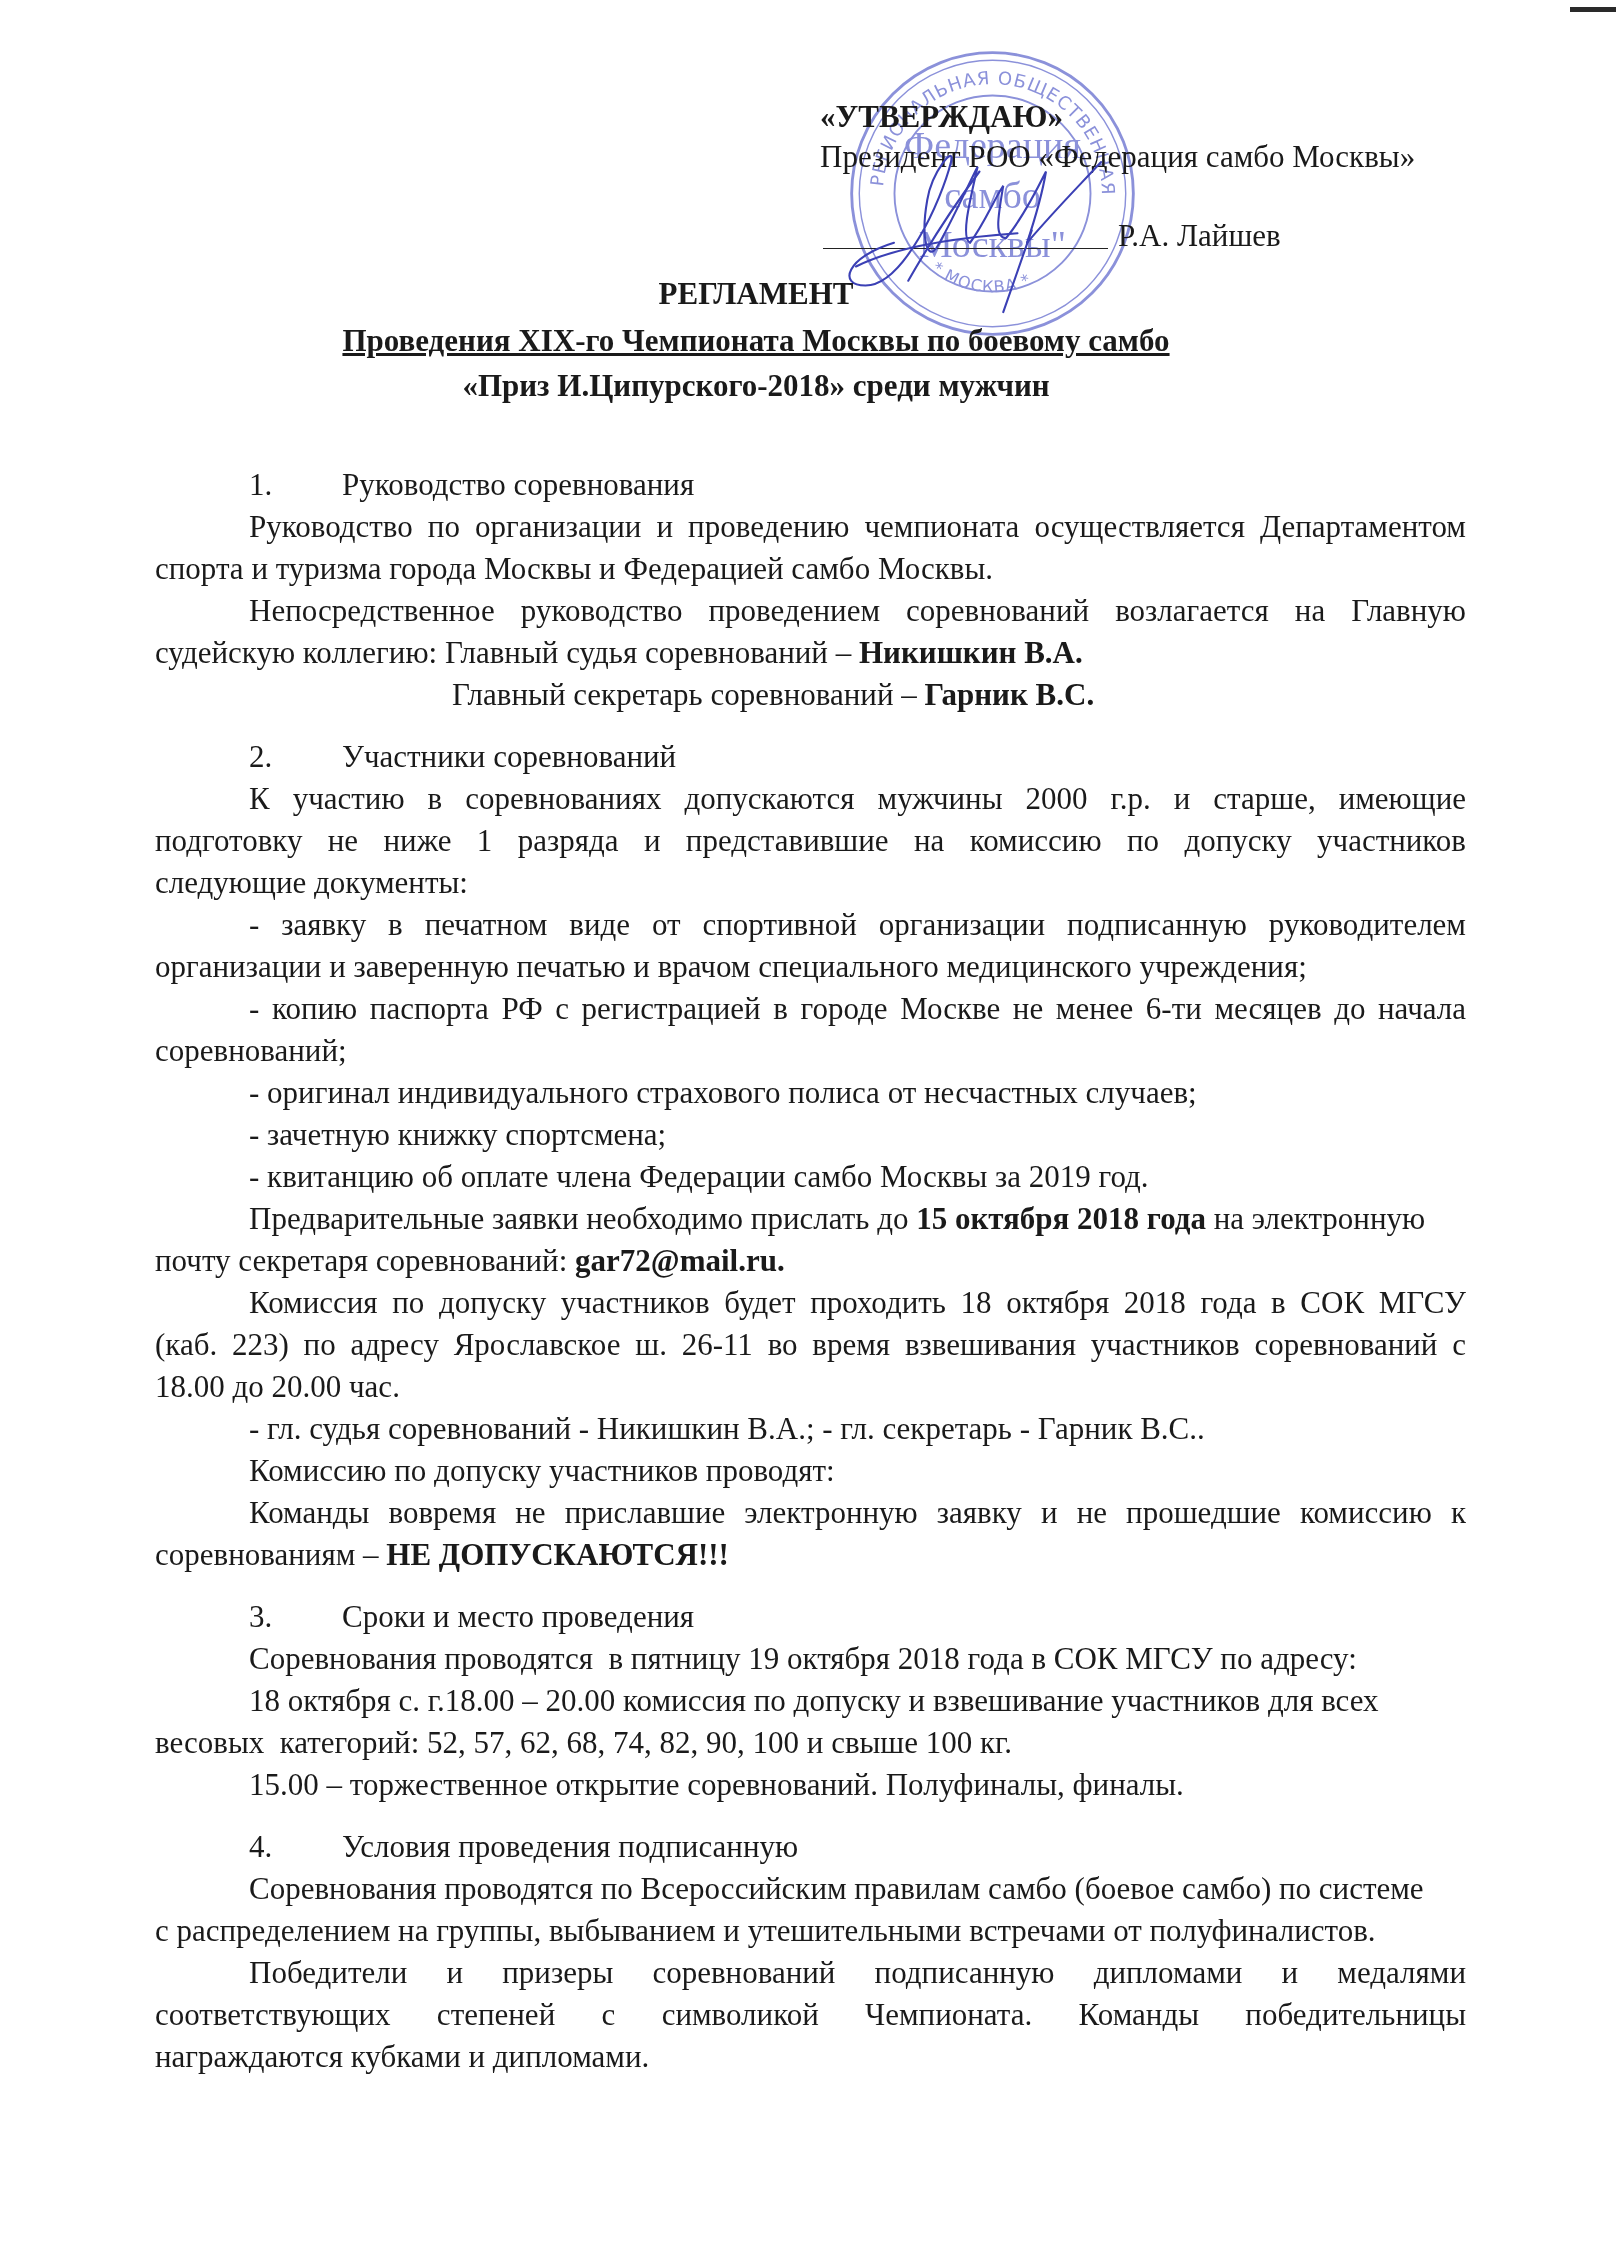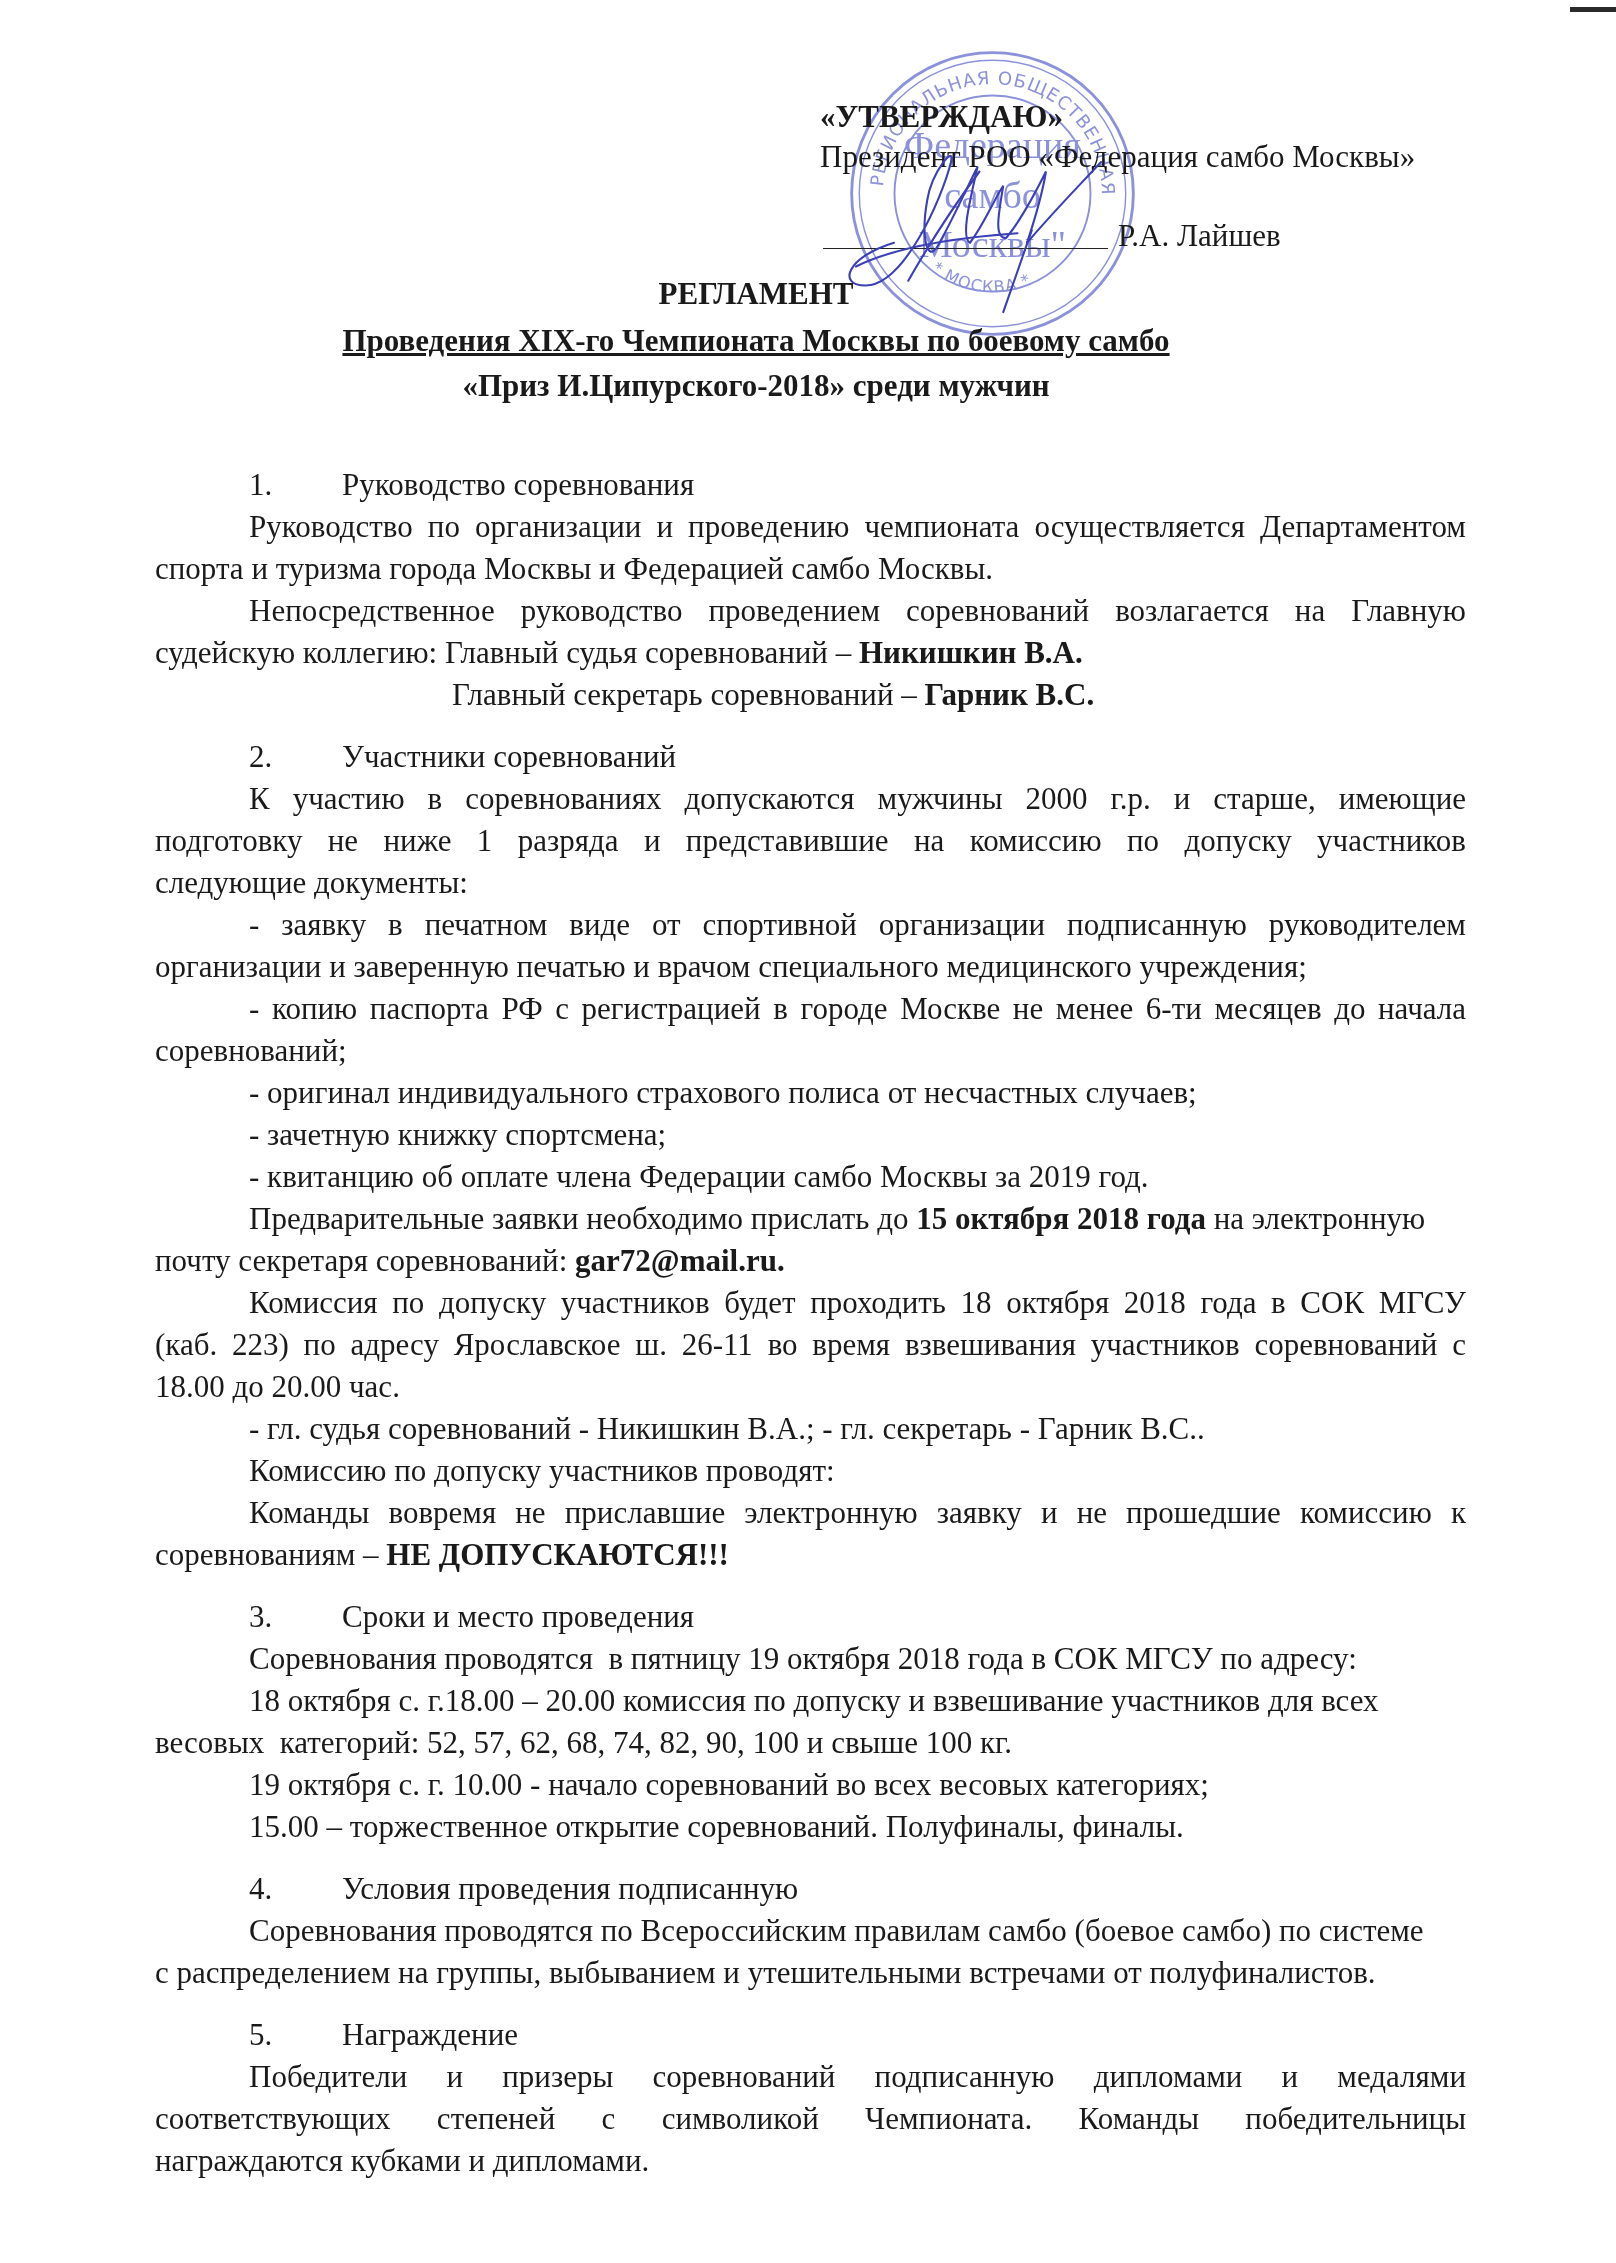--- a/index.html
+++ b/index.html
@@ -108,26 +108,24 @@
     <div class="l">18.00 до 20.00 час.</div>
     <div class="l ind">- гл. судья соревнований - Никишкин В.А.; - гл. секретарь - Гарник В.С..</div>
     <div class="l ind">Комиссию по допуску участников проводят:</div>
     <div class="l j ind">Команды вовремя не приславшие электронную заявку и не прошедшие комиссию к</div>
     <div class="l"><span>соревнованиям – </span><span class="b">НЕ ДОПУСКАЮТСЯ!!!</span></div>
 
     <div class="l h"><span class="num">3.</span><span>Сроки и место проведения</span></div>
     <div class="l ind" style="white-space:pre">Соревнования проводятся  в пятницу 19 октября 2018 года в СОК МГСУ по адресу:</div>
     <div class="l ind">18 октября с. г.18.00 – 20.00 комиссия по допуску и взвешивание участников для всех</div>
     <div class="l" style="white-space:pre">весовых  категорий: 52, 57, 62, 68, 74, 82, 90, 100 и свыше 100 кг.</div>
-    <div class="l ind">19 октября с. г. 10.00 - начало соревнований во всех весовых категориях;</div>
     <div class="l ind">15.00 – торжественное открытие соревнований. Полуфиналы, финалы.</div>
 
     <div class="l h"><span class="num">4.</span><span>Условия проведения подписанную</span></div>
     <div class="l ind">Соревнования проводятся по Всероссийским правилам самбо (боевое самбо) по системе</div>
     <div class="l">с распределением на группы, выбыванием и утешительными встречами от полуфиналистов.</div>
 
-    <div class="l h"><span class="num">5.</span><span>Награждение</span></div>
     <div class="l j ind">Победители и призеры соревнований подписанную дипломами и медалями</div>
     <div class="l j">соответствующих степеней с символикой Чемпионата. Команды победительницы</div>
     <div class="l">награждаются кубками и дипломами.</div>
   </div>
 </div>
 
 
 </body></html>

